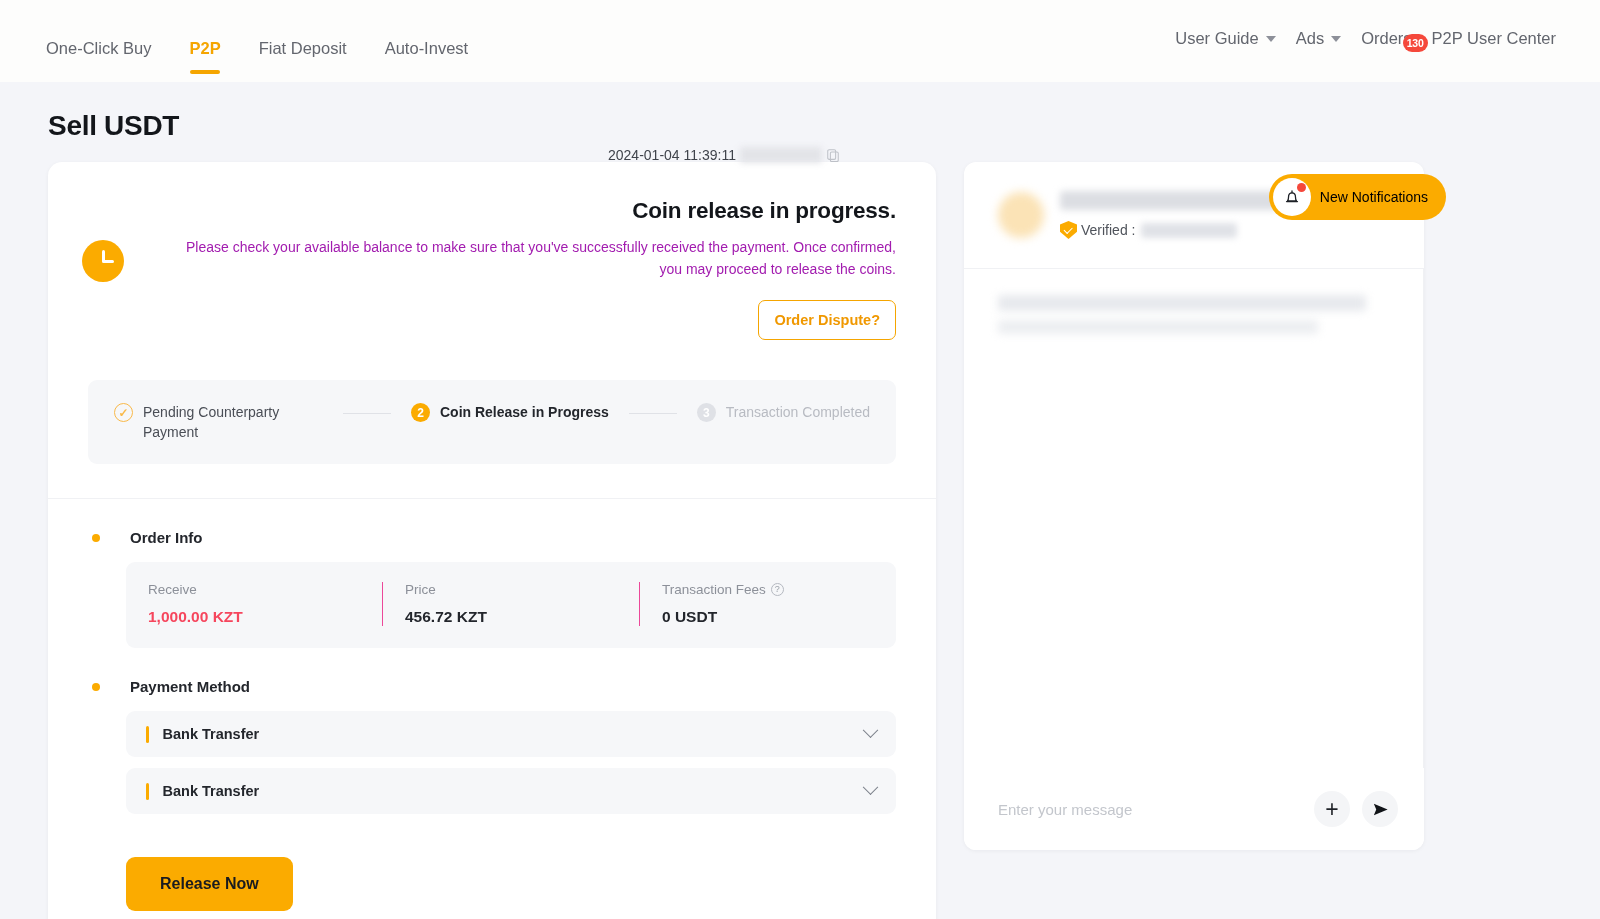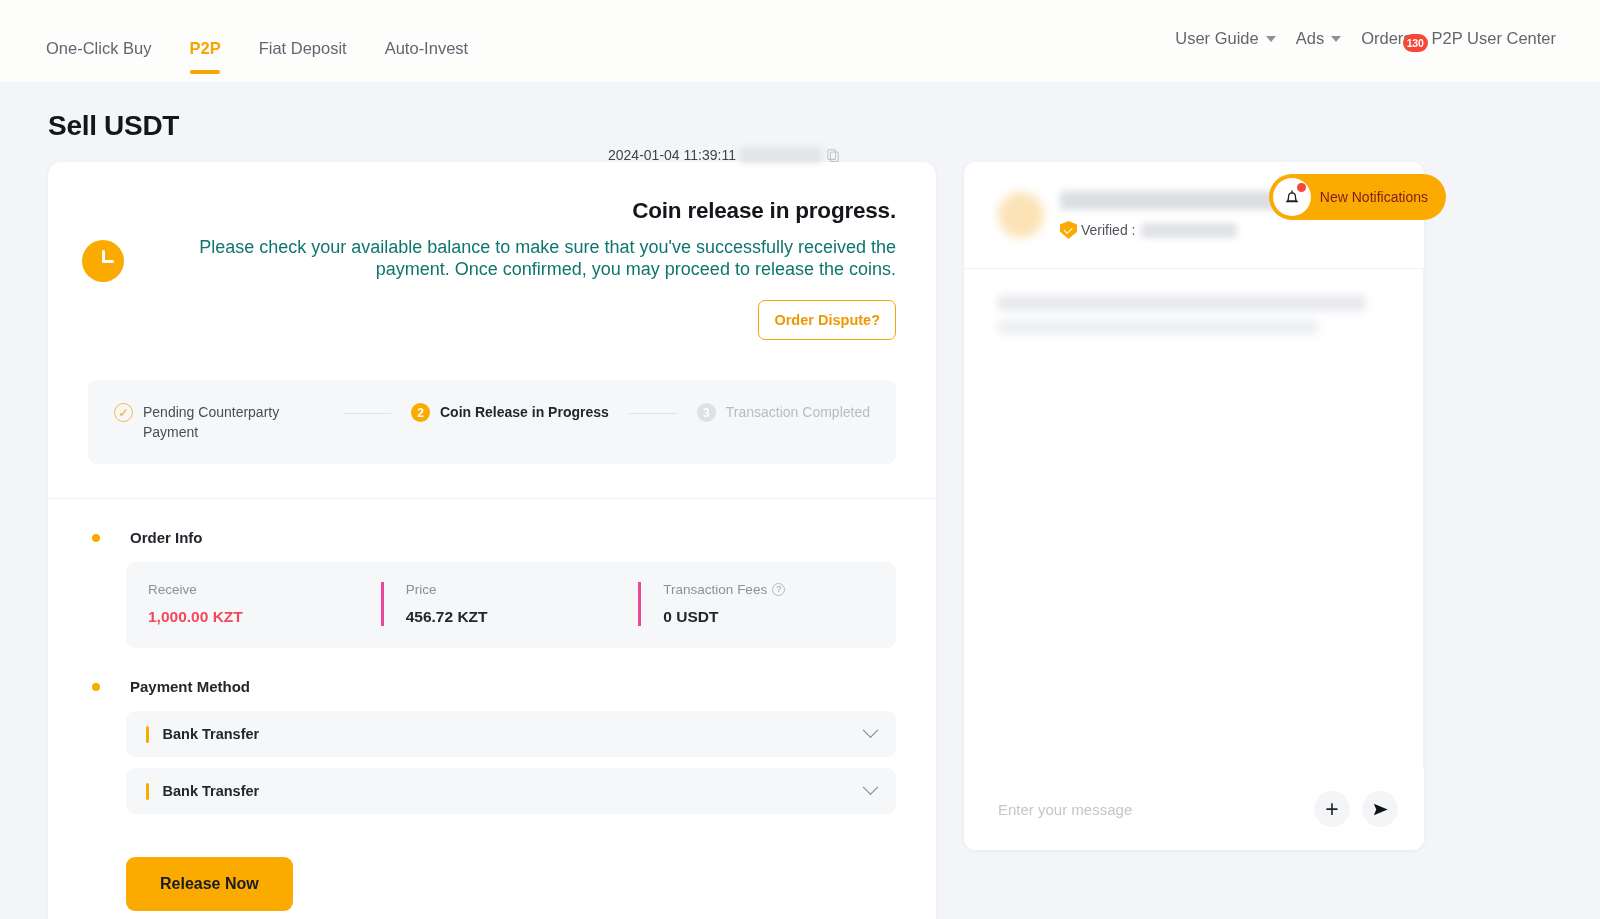--- a/index.html
+++ b/index.html
@@ -157,23 +157,23 @@
   }
   .alert-body { padding-left: 46px; flex: 1; }
   .alert-title {
     font-size: 22.5px;
     font-weight: bold;
     color: #13161b;
     margin-bottom: 12px;
     letter-spacing: -0.2px;
   }
   .alert-text {
-    font-size: 18px;
+    font-size: 14px;
     line-height: 22px;
-    color: #0f766e;
+    color: #a21caf;
     max-width: 772px;
   }
   .dispute-btn {
     margin-top: 20px;
     display: inline-block;
     border: 1px solid #f5a500;
     color: #f09800;
     background: #fff;
     font-size: 14.5px;
     font-weight: bold;
@@ -237,21 +237,21 @@
   .info-box {
     background: #f6f7f9;
     border-radius: 9px;
     display: flex;
     padding: 20px 0 22px 0;
     margin-left: 38px;
   }
   .info-cell {
     flex: 1;
     padding-left: 22px;
-    border-left: 3px solid #ec4899;
+    border-left: 1px solid #ec4899;
   }
   .info-cell:first-child { border-left: none; }
   .info-label {
     font-size: 13.5px; color: #8c9099;
     margin-bottom: 11px;
     display: flex; align-items: center; gap: 5px;
   }
   .q-ic {
     width: 13px; height: 13px; border-radius: 50%;
     border: 1px solid #b5b9c1; color: #9aa0a8;
@@ -403,21 +403,21 @@
     background: #fff;
     display: flex; align-items: center; justify-content: center;
     position: relative;
     flex: 0 0 38px;
   }
   .bell-dot {
     position: absolute; top: 5px; right: 5px;
     width: 9px; height: 9px; border-radius: 50%;
     background: #f5483b;
   }
-  .notif-txt { font-size: 14px; color: #7f1d1d; white-space: nowrap; }
+  .notif-txt { font-size: 14px; color: #000000; white-space: nowrap; }
 </style>
 </head>
 <body>
 
 <div class="topnav">
   <div class="nav-left">
     <div class="nav-item">One-Click Buy</div>
     <div class="nav-item active">P2P</div>
     <div class="nav-item">Fiat Deposit</div>
     <div class="nav-item">Auto-Invest</div>

